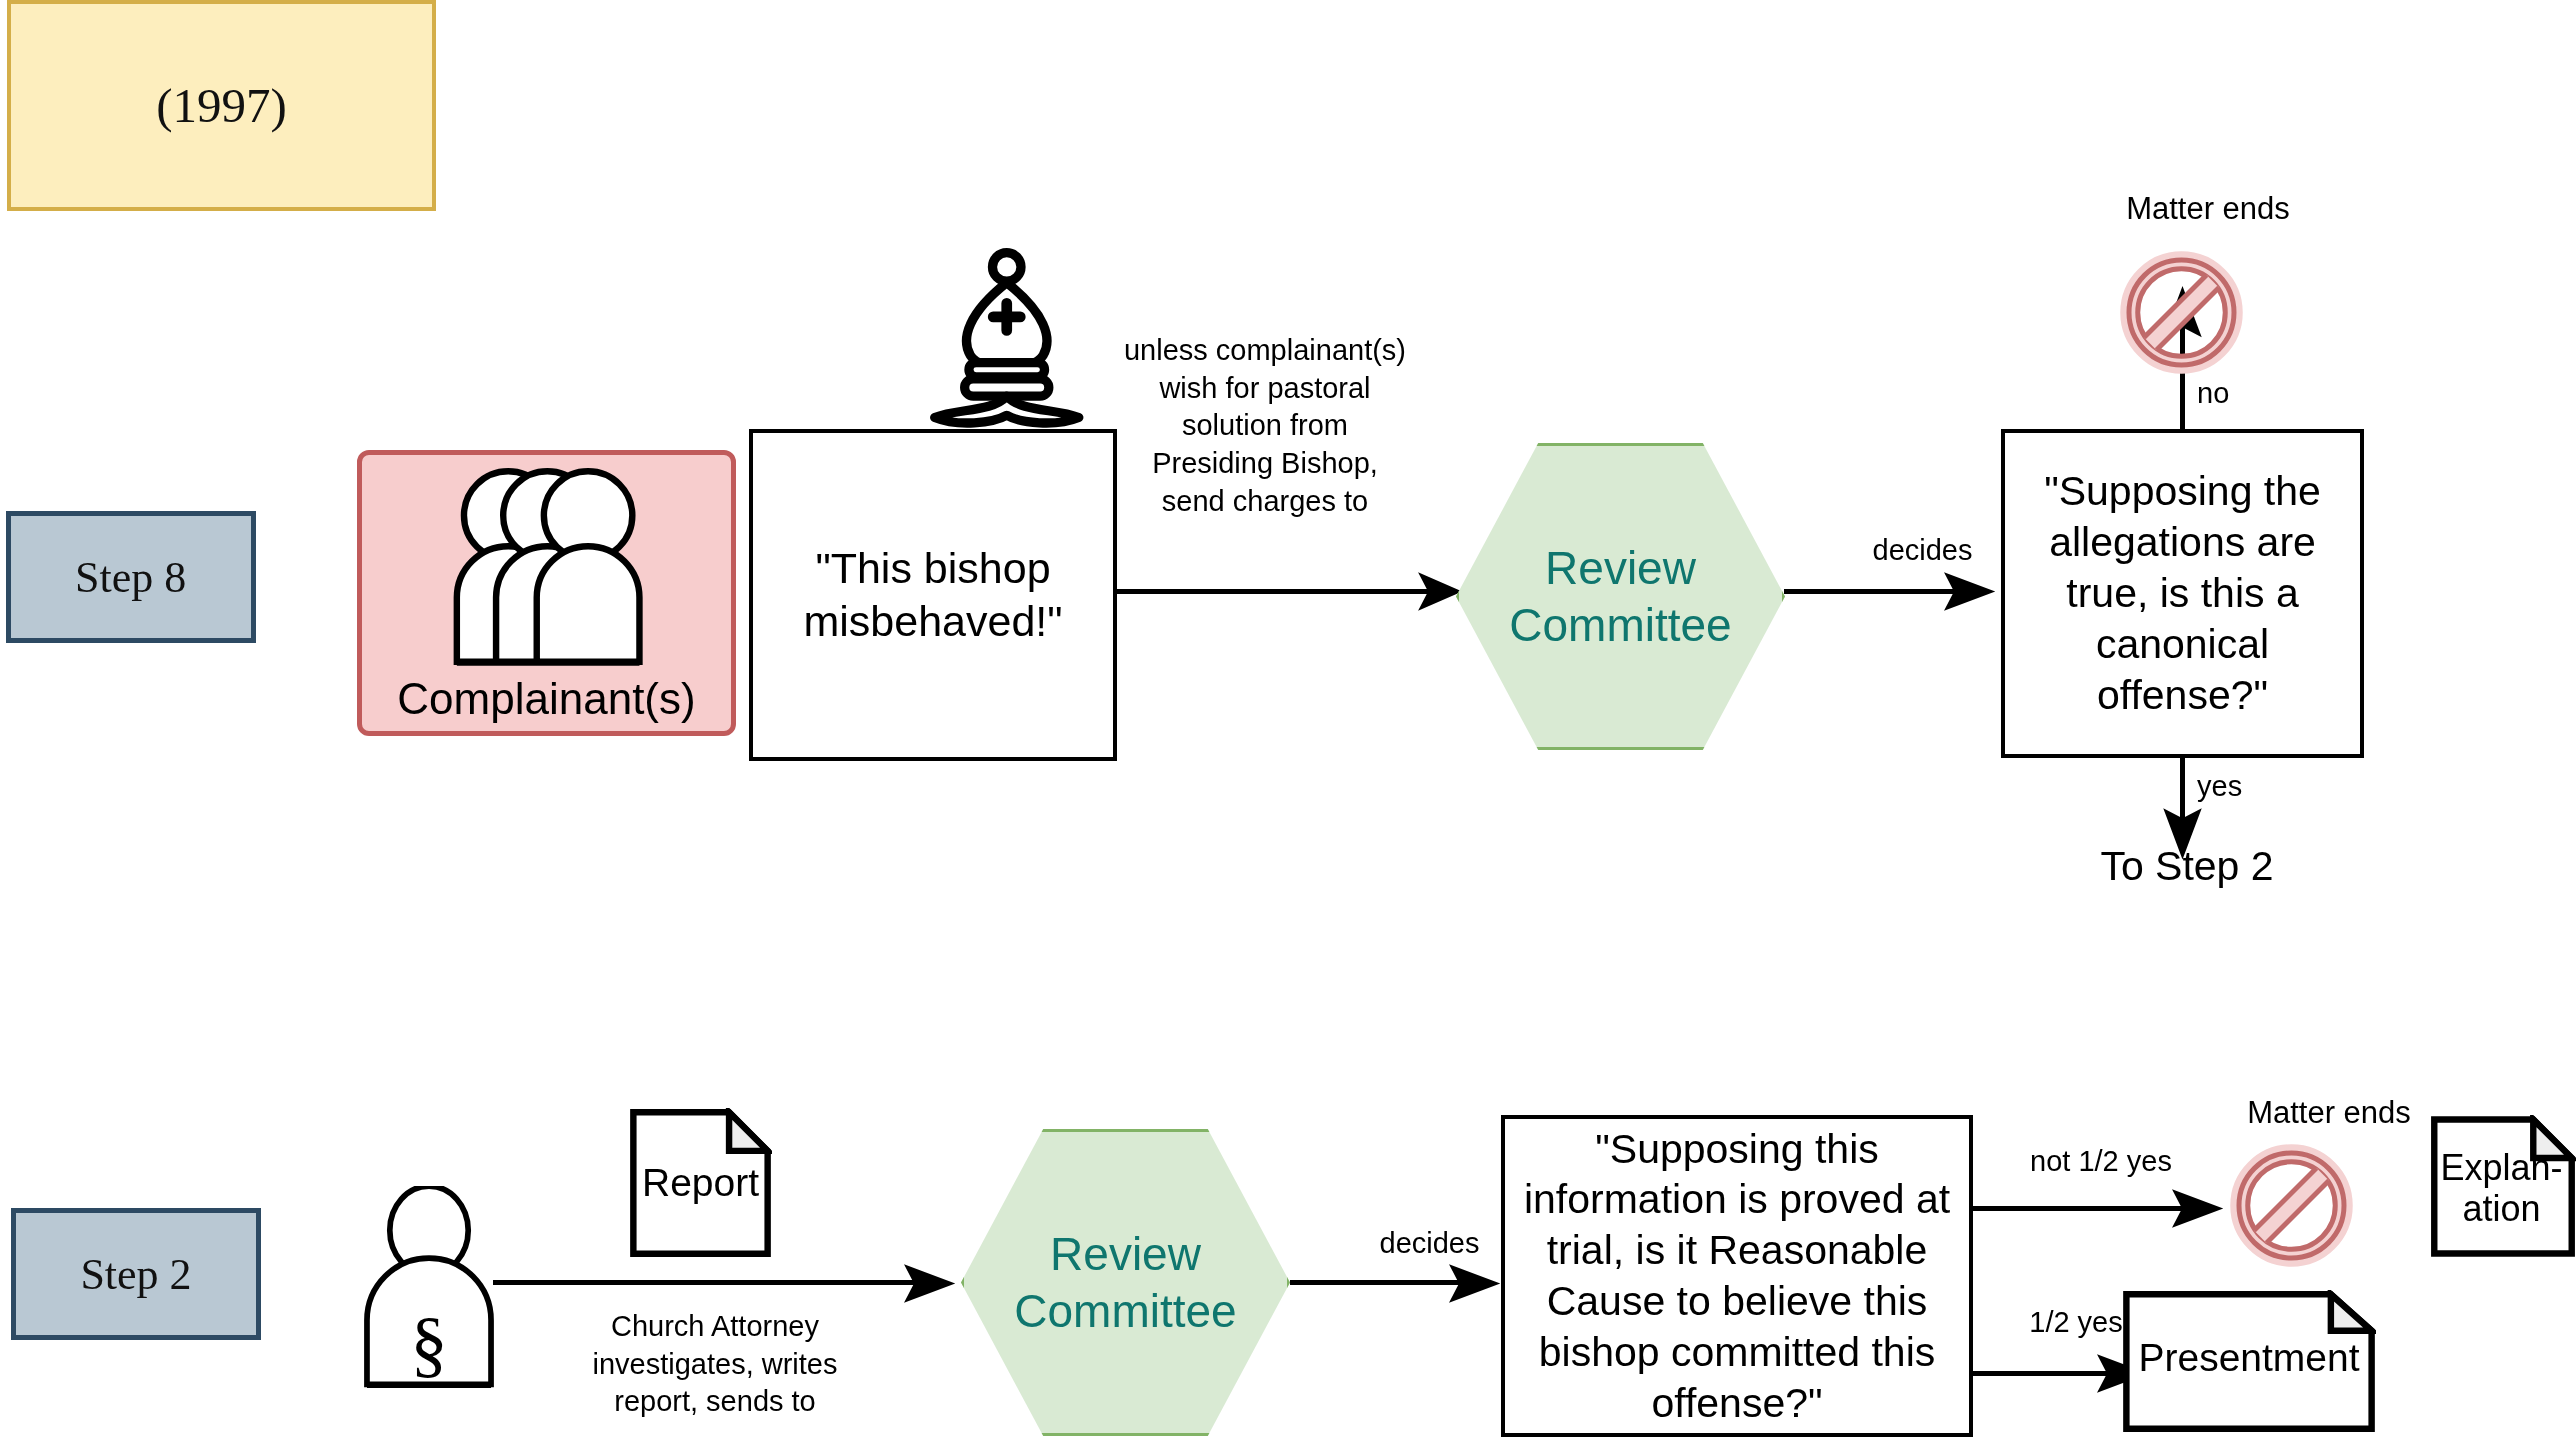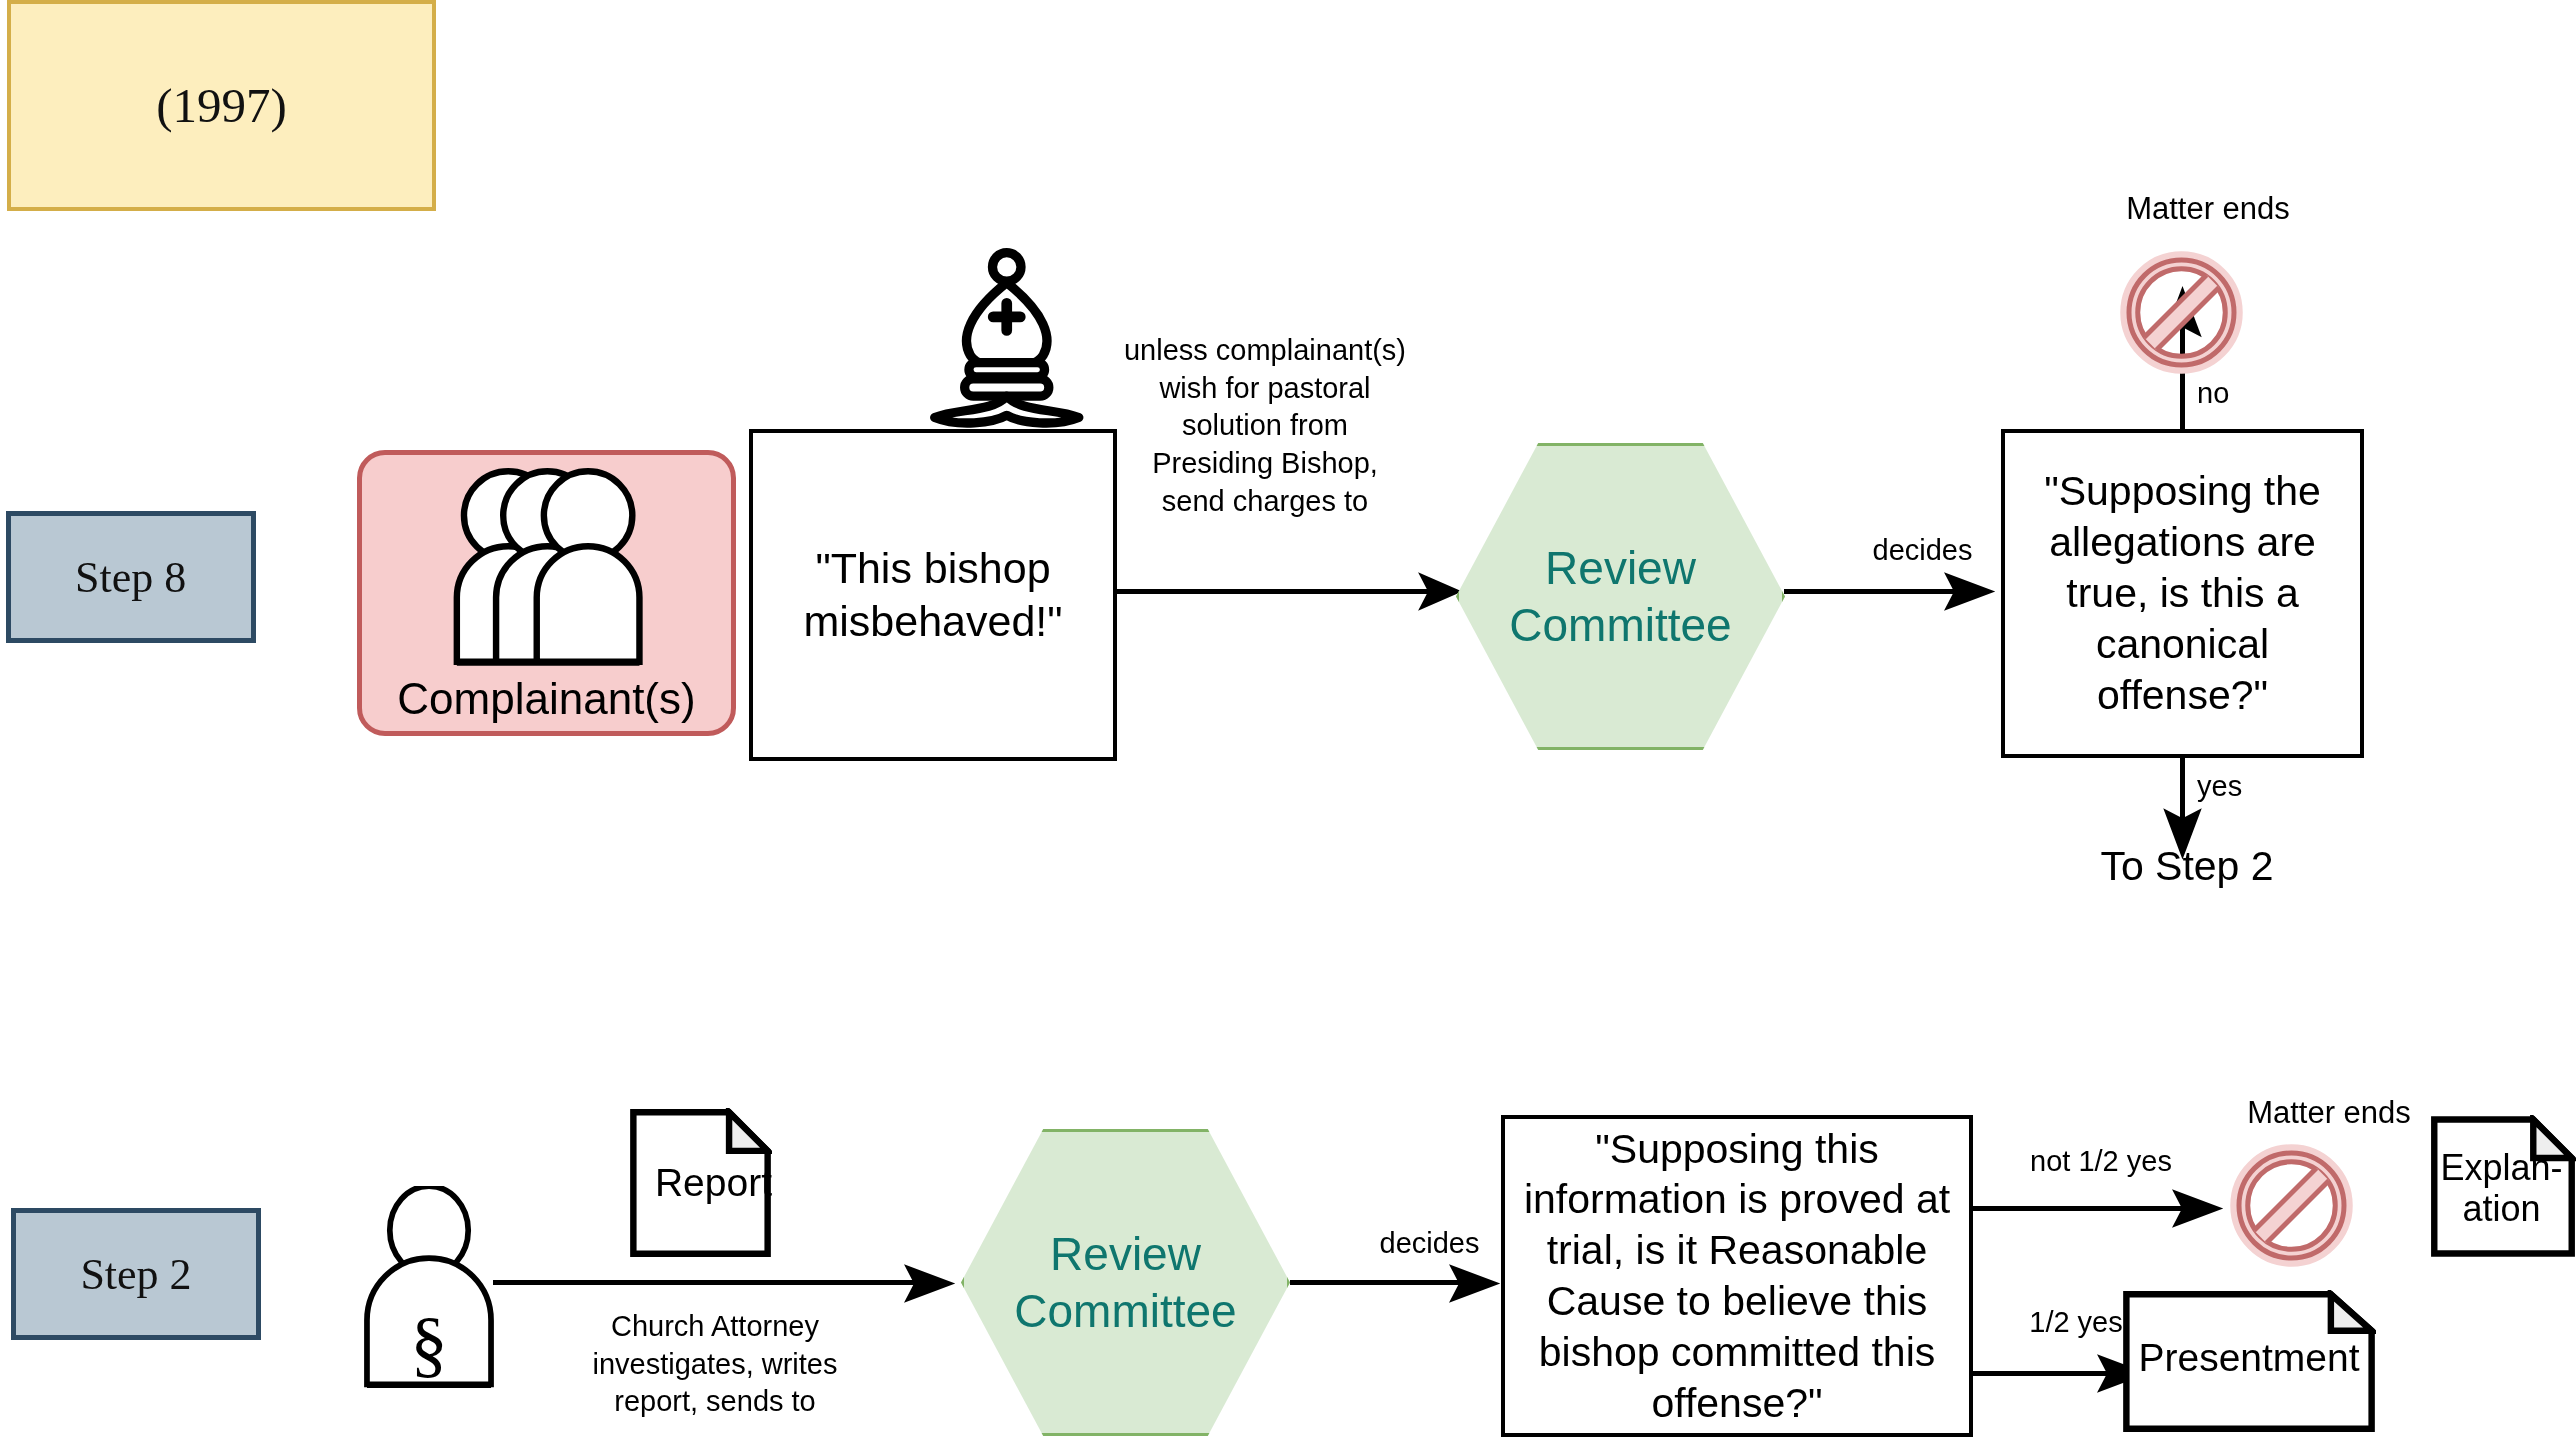--- a/index.html
+++ b/index.html
@@ -41,21 +41,21 @@
     color:#111;
   }
   #step1-badge{left:5.7px; top:511px; width:250px; height:132px;}
   #step2-badge{left:11px; top:1208px; width:250px; height:132px;}
 
   
   #complainants-card{
     left:357px; top:450px; width:379px; height:286px;
     background:#f7cdcd;
     border:5px solid #c05b5b;
-    border-radius:28px;
+    border-radius:12px;
     box-sizing:border-box;
   }
   #complainants-label{
     position:absolute; left:0; right:0; bottom:7.1px;
     text-align:center;
     font-size:44px;
     color:#000;
     font-family:"Liberation Sans", sans-serif;
   }
 
@@ -229,21 +229,21 @@
       <path d="M28 278 V188 a87 87 0 0 1 174 0 V278 Z"></path>
     </g>
     <line x1="28" y1="279" x2="202" y2="279" stroke="#000" stroke-width="8"></line>
     <text x="115" y="255" text-anchor="middle" font-family="Liberation Serif, serif" font-size="105" fill="#000">§</text>
   </svg>
 
   <svg class="abs doc-node" style="left:629px;top:1108px;" width="143" height="150" viewBox="0 0 200 210">
     <path d="M6 6 H140 L194 60 V204 H6 Z" fill="#ffffff" stroke="#000" stroke-width="9"></path>
     <path d="M140 6 L194 60 H140 Z" fill="#eeeeee" stroke="#000" stroke-width="9"></path>
   </svg>
-  <div class="doc-label" style="left:629px;top:1161px;width:143px;text-align:right;">Report</div>
+  <div class="doc-label" style="left:629px;top:1161px;width:143px;">Report</div>
 
   <div class="abs line" style="left:493px;top:1280px;width:436px;height:5px;"></div>
   <svg class="abs" style="left:904px;top:1260px;" width="57" height="47" viewBox="0 0 80 66">
     <path d="M0 6 L72 33 L0 60 L14 33 Z" fill="#000"></path>
   </svg>
   <div class="abs edge-label" id="label-churchatty">Church Attorney
 investigates, writes
 report, sends to</div>
 
   <div class="abs hexagon" id="review2-hex">

